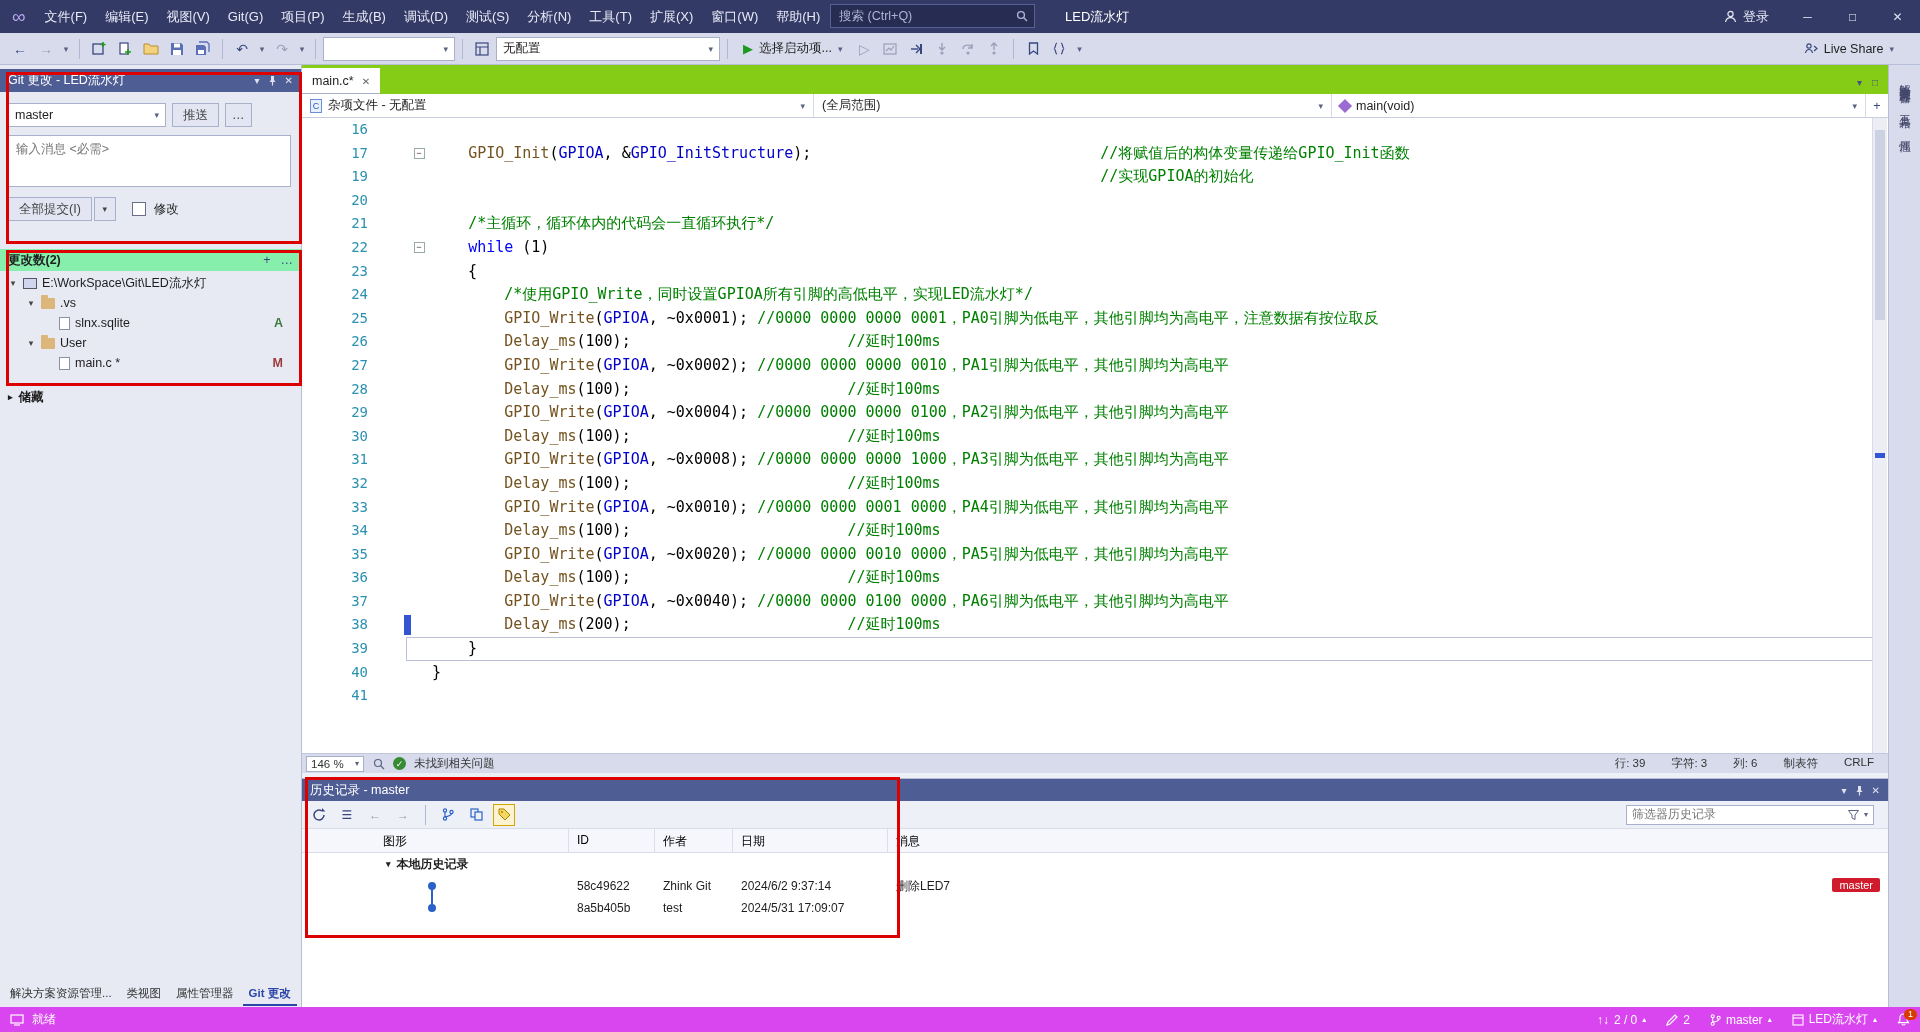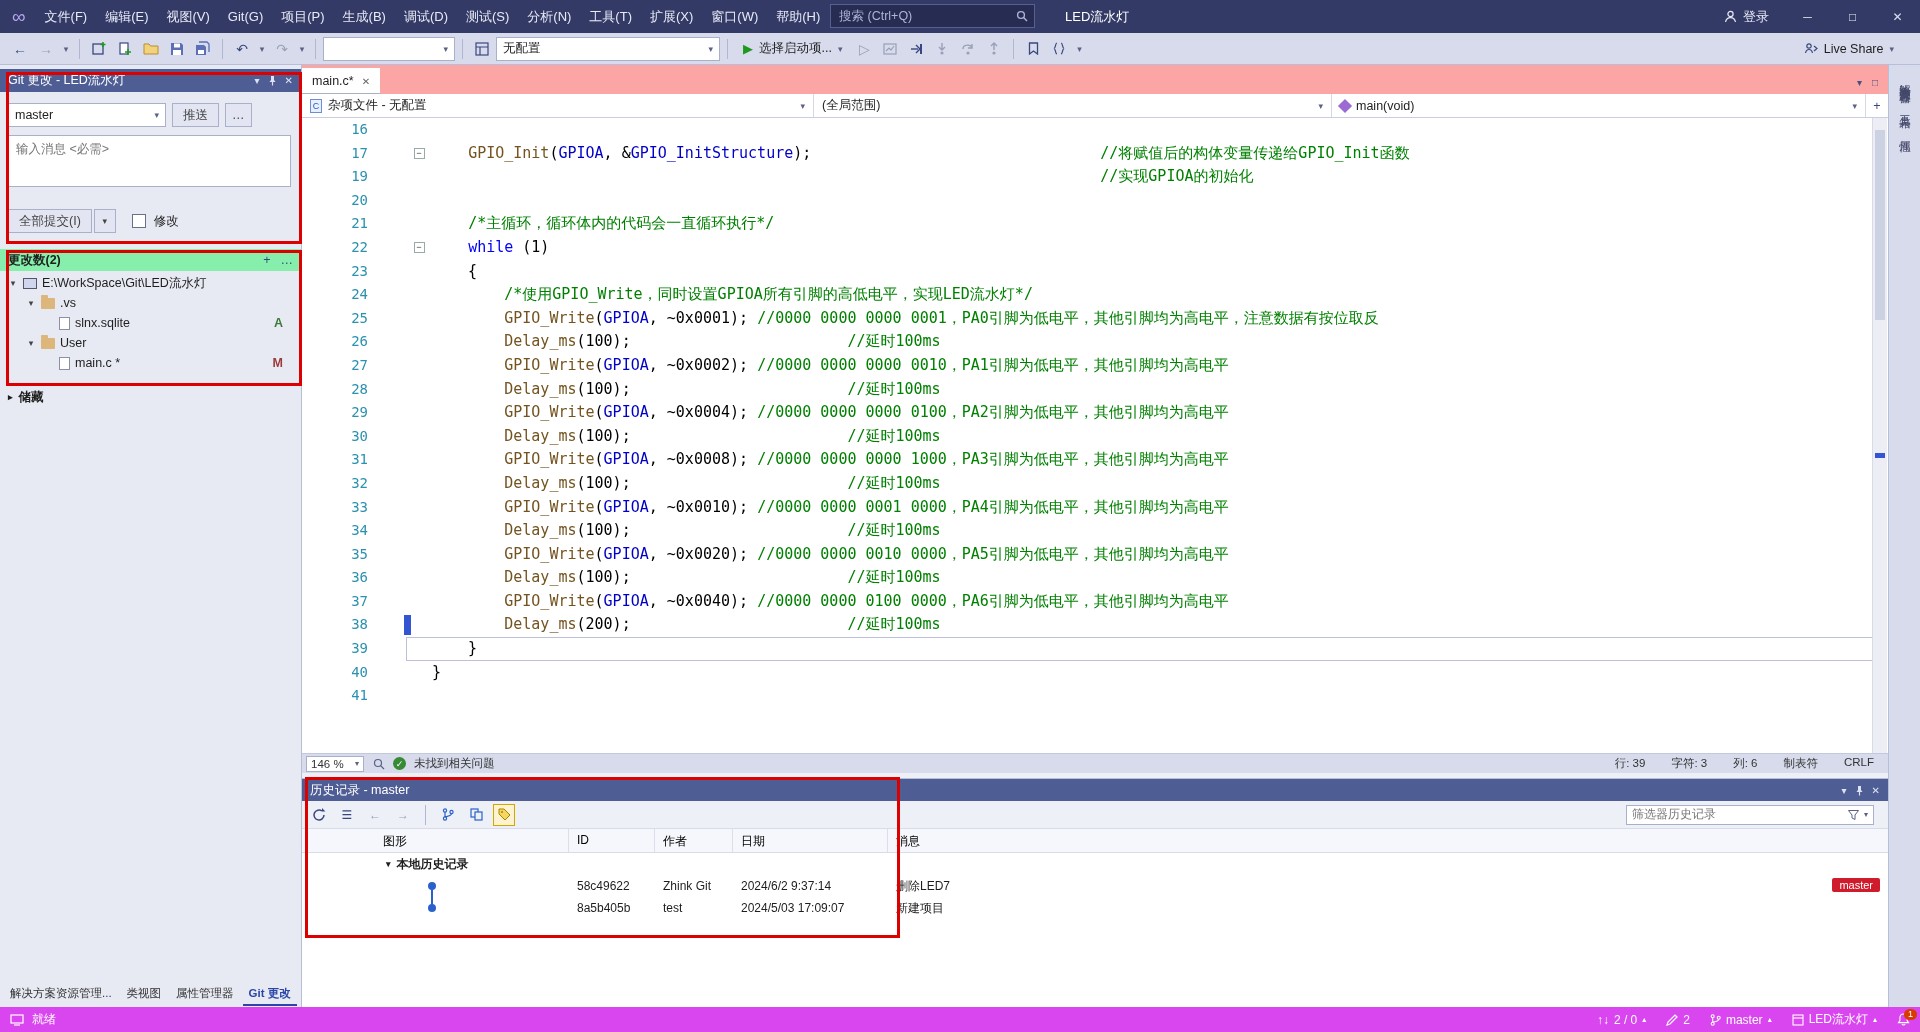--- a/index.html
+++ b/index.html
@@ -45,21 +45,21 @@
   .lp-head { position:absolute; left:0; top:4px; right:0; height:23px; background:#4f5d95;
     color:#fff; display:flex; align-items:center; padding:0 8px; gap:8px; }
   .lp-head .t { flex:1; }
   .hicon { color:#dfe2f2; font-size:10px; display:flex; align-items:center; }
   .lp-row1 { position:absolute; left:8px; top:37px; right:8px; height:26px; display:flex; gap:6px; align-items:center; }
   .combo { background:#fff; border:1px solid #a9b0c9; height:24px; display:flex; align-items:center; padding:0 6px; gap:6px; }
   .combo .car { font-size:9px; color:#5a6284; margin-left:auto; }
   .branch-combo { width:158px; }
   .btn { background:#e3e6f2; border:1px solid #a9b0c9; height:24px; display:flex; align-items:center; justify-content:center; padding:0 10px; color:#444; }
   .msgbox { position:absolute; left:8px; top:70px; right:10px; height:52px; background:#fff; border:1px solid #a9b0c9; padding:5px 7px; color:#767676; }
-  .lp-row2 { position:absolute; left:8px; top:144px; right:8px; height:24px; display:flex; align-items:center; gap:2px; }
+  .lp-row2 { position:absolute; left:8px; top:132px; right:8px; height:24px; display:flex; align-items:center; gap:2px; }
   .splitcar { width:18px; }
   .chk { width:14px; height:14px; border:1px solid #6a6f87; background:#fff; margin-left:14px; }
   .chklbl { margin-left:6px; }
   .changes-head { position:absolute; left:0; top:184px; right:0; height:22px; background:#86efac;
     display:flex; align-items:center; padding:0 8px; font-weight:bold; }
   .changes-head .sp { flex:1; }
   .tree { position:absolute; left:0; top:208px; right:0; }
   .trow { height:20px; display:flex; align-items:center; gap:5px; }
   .trow .arr { width:10px; font-size:9px; color:#444; text-align:center; }
   .trow .status { margin-left:auto; margin-right:18px; font-weight:bold; }
@@ -67,21 +67,21 @@
   .ficon { width:14px; height:11px; background:#dcb67a; border-radius:1px; position:relative; flex:0 0 auto; }
   .ficon::before { content:""; position:absolute; top:-3px; left:0; width:7px; height:3px; background:#dcb67a; border-radius:1px 1px 0 0; }
   .dicon { width:11px; height:13px; background:#fff; border:1px solid #8b90a6; flex:0 0 auto; }
   .ricon { width:14px; height:11px; border:1px solid #556; flex:0 0 auto; background:#cfd6ee; }
   .stash-row { position:absolute; left:0; top:322px; right:0; height:20px; display:flex; align-items:center; gap:6px; padding-left:8px; font-weight:bold; }
   .lp-tabs { position:absolute; left:4px; bottom:1px; display:flex; gap:3px; font-size:11.5px; color:#333; }
   .lp-tab { padding:3px 6px; border-top:1px solid transparent; }
   .lp-tab.active { color:#2b46a8; border-bottom:2px solid #2b46a8; font-weight:bold; }
   
   .tabstrip { position:absolute; left:302px; top:65px; right:32px; height:29px;
-    background:#fca5a5; display:flex; align-items:flex-end; }
+    background:#84cc16; display:flex; align-items:flex-end; }
   .etab { height:26px; background:#ffffff; display:flex; align-items:center; gap:8px;
     padding:0 10px; font-size:12.5px; color:#1e1e1e; box-shadow:0 -1px 0 #a9b0c9 inset; }
   .etab .x { color:#666; font-size:10px; }
   .strip-icons { margin-left:auto; display:flex; gap:10px; padding:0 10px 6px 0; color:#4a527a; font-size:10px; }
   .breadcrumb { position:absolute; left:302px; top:94px; right:32px; height:24px; background:#fff;
     border-bottom:1px solid #c9cede; display:flex; font-size:12.5px; color:#1e1e1e; }
   .bc { display:flex; align-items:center; gap:6px; padding:0 8px; border-right:1px solid #d5d9e6; }
   .bc .car { margin-left:auto; font-size:9px; color:#5a6284; }
   .bc1 { width:512px; } .bc2 { width:518px; } .bc3 { flex:1; }
   .bc-plus { width:22px; display:flex; align-items:center; justify-content:center; color:#39477f; border-right:none; }
@@ -687,22 +687,21 @@
           <div class="hcell c-date">2024/6/2 9:37:14</div>
           <div class="hcell c-msg">删除LED7</div>
           <span class="badge">master</span>
         </div>
         <div class="hrow">
           <div class="hcell c-graph">
             <span class="g-dot"></span>
           </div>
           <div class="hcell c-id">8a5b405b</div>
           <div class="hcell c-author">test</div>
-          <div class="hcell c-date">2024/5/03 17:09:07</div>
-          <div class="hcell c-msg">新建项目</div>
+          <div class="hcell c-date">2024/5/31 17:09:07</div>
         </div>
         <div class="g-line" style="top: 33px; height: 22px;"></div>
       </div>
   </div>
 
   <div class="rightstrip" id="right-strip">
       <span class="rtab">解决方案资源管理器</span>
       <span class="rtab">工具箱</span>
       <span class="rtab">属性</span>
     </div>

